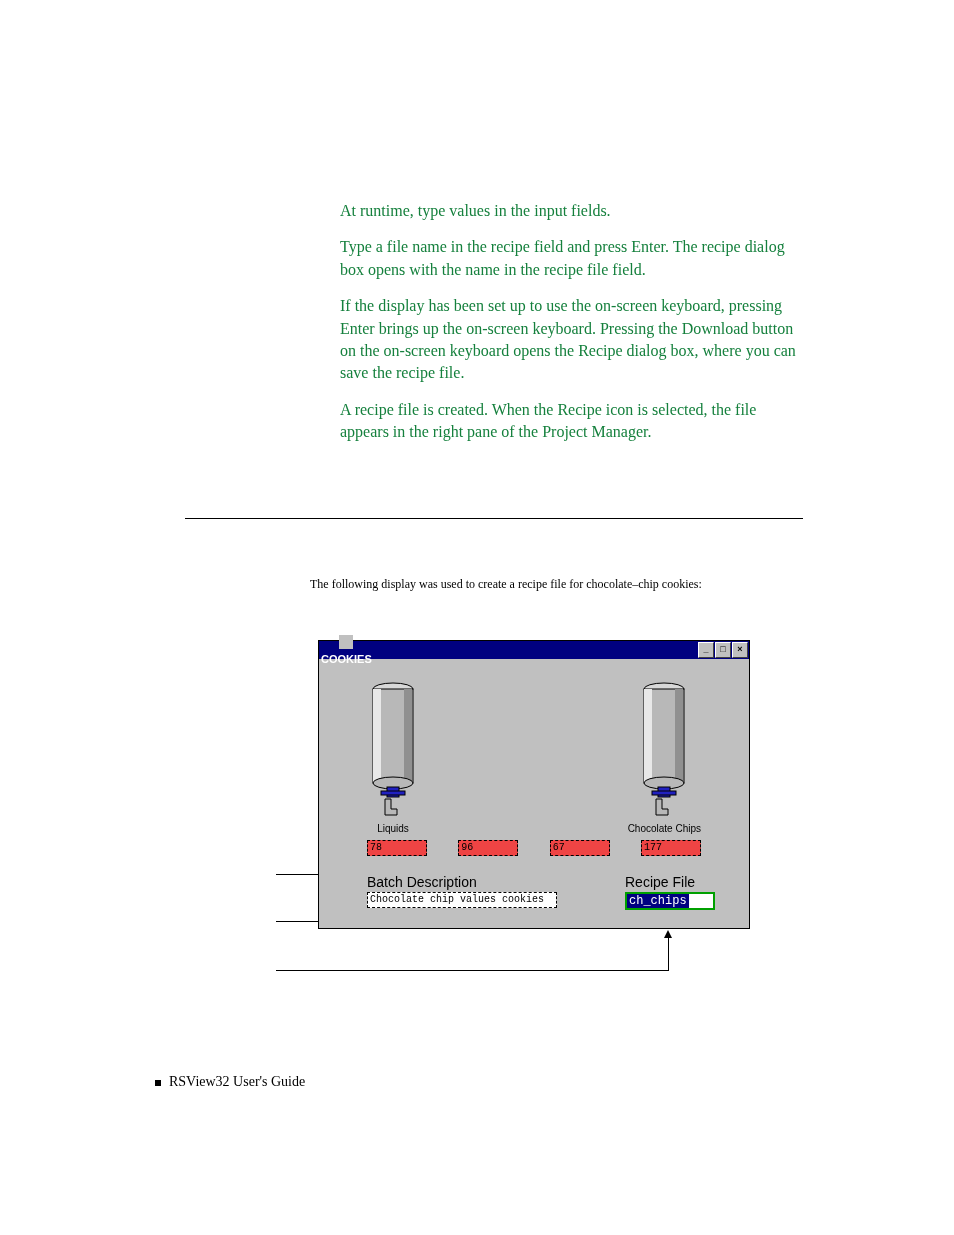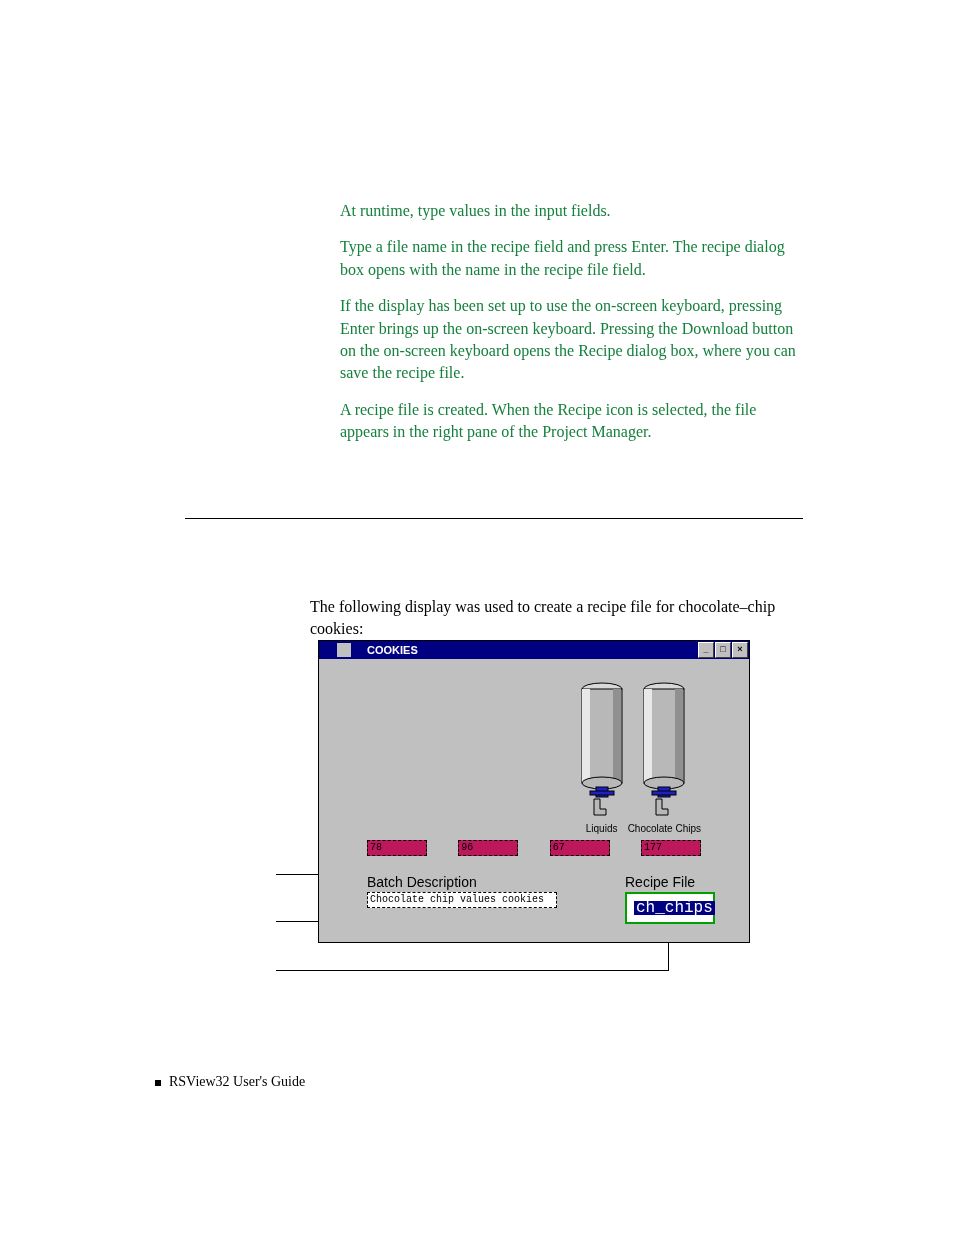--- a/index.html
+++ b/index.html
@@ -28,23 +28,22 @@
     left: 185px;
     top: 518px;
     width: 618px;
     border-top: 1px solid #000;
   }
   .intro {
     position: absolute;
     left: 310px;
     top: 576px;
     width: 495px;
-    font-size: 16px;
+    font-size: 12px;
     line-height: 1.4;
-    margin-top: 20px;
   }
   .figure-area {
     position: absolute;
     left: 318px;
     top: 640px;
     width: 430px;
     border: 1px solid #000;
     background: #c0c0c0;
   }
   .titlebar {
@@ -54,22 +53,23 @@
     display: flex;
     align-items: center;
     justify-content: space-between;
     font-family: Arial, sans-serif;
     font-size: 11px;
     font-weight: bold;
   }
   .titlebar-left {
     display: flex;
     align-items: center;
-    gap: 16px;
-    padding-left: 18px;
+    gap: 4px;
+    padding-left: 2px;
+    flex-direction: column;
   }
   .titlebar-icon {
     width: 14px;
     height: 14px;
     background: #c0c0c0;
     display: inline-block;
   }
   .winbtns {
     display: flex;
     padding-right: 1px;
@@ -87,21 +87,21 @@
     text-align: center;
     color: #000;
     font-family: Arial, sans-serif;
   }
   .panel-body {
     padding: 10px 20px 18px 20px;
     position: relative;
   }
   .tanks {
     display: flex;
-    justify-content: flex-end;
+    justify-content: space-between;
     margin: 10px 28px 6px 28px;
   }
   .tank {
     display: flex;
     flex-direction: column;
     align-items: center;
   }
   .tank svg { display: block; }
   .tank-label {
     font-family: Arial, sans-serif;
@@ -111,21 +111,21 @@
   }
   .inputs-row {
     display: flex;
     justify-content: space-between;
     margin: 2px 28px 0 28px;
   }
   .field {
     width: 54px;
     height: 14px;
     border: 1px dashed #000;
-    background: #be185d;
+    background: #ef4444;
     font-family: 'Courier New', monospace;
     font-size: 10px;
     padding: 0 2px;
     line-height: 14px;
   }
   .wide-field {
     width: 184px;
     height: 14px;
     border: 1px dashed #000;
     background: #fff;
@@ -145,23 +145,23 @@
     font-family: Arial, sans-serif;
     font-size: 14px;
     text-align: left;
     margin-bottom: 2px;
   }
   .recipe-field {
     height: 14px;
     border: 2px solid #00a000;
     background: #fff;
     font-family: 'Courier New', monospace;
-    font-size: 16px;
+    font-size: 12px;
     color: #fff;
-    padding: 7px;
+    padding: 0;
     line-height: 14px;
   }
   .recipe-inner {
     background: #000080;
     color: #fff;
     padding: 0 2px;
     display: inline-block;
     height: 100%;
   }
   .arrow-line {

